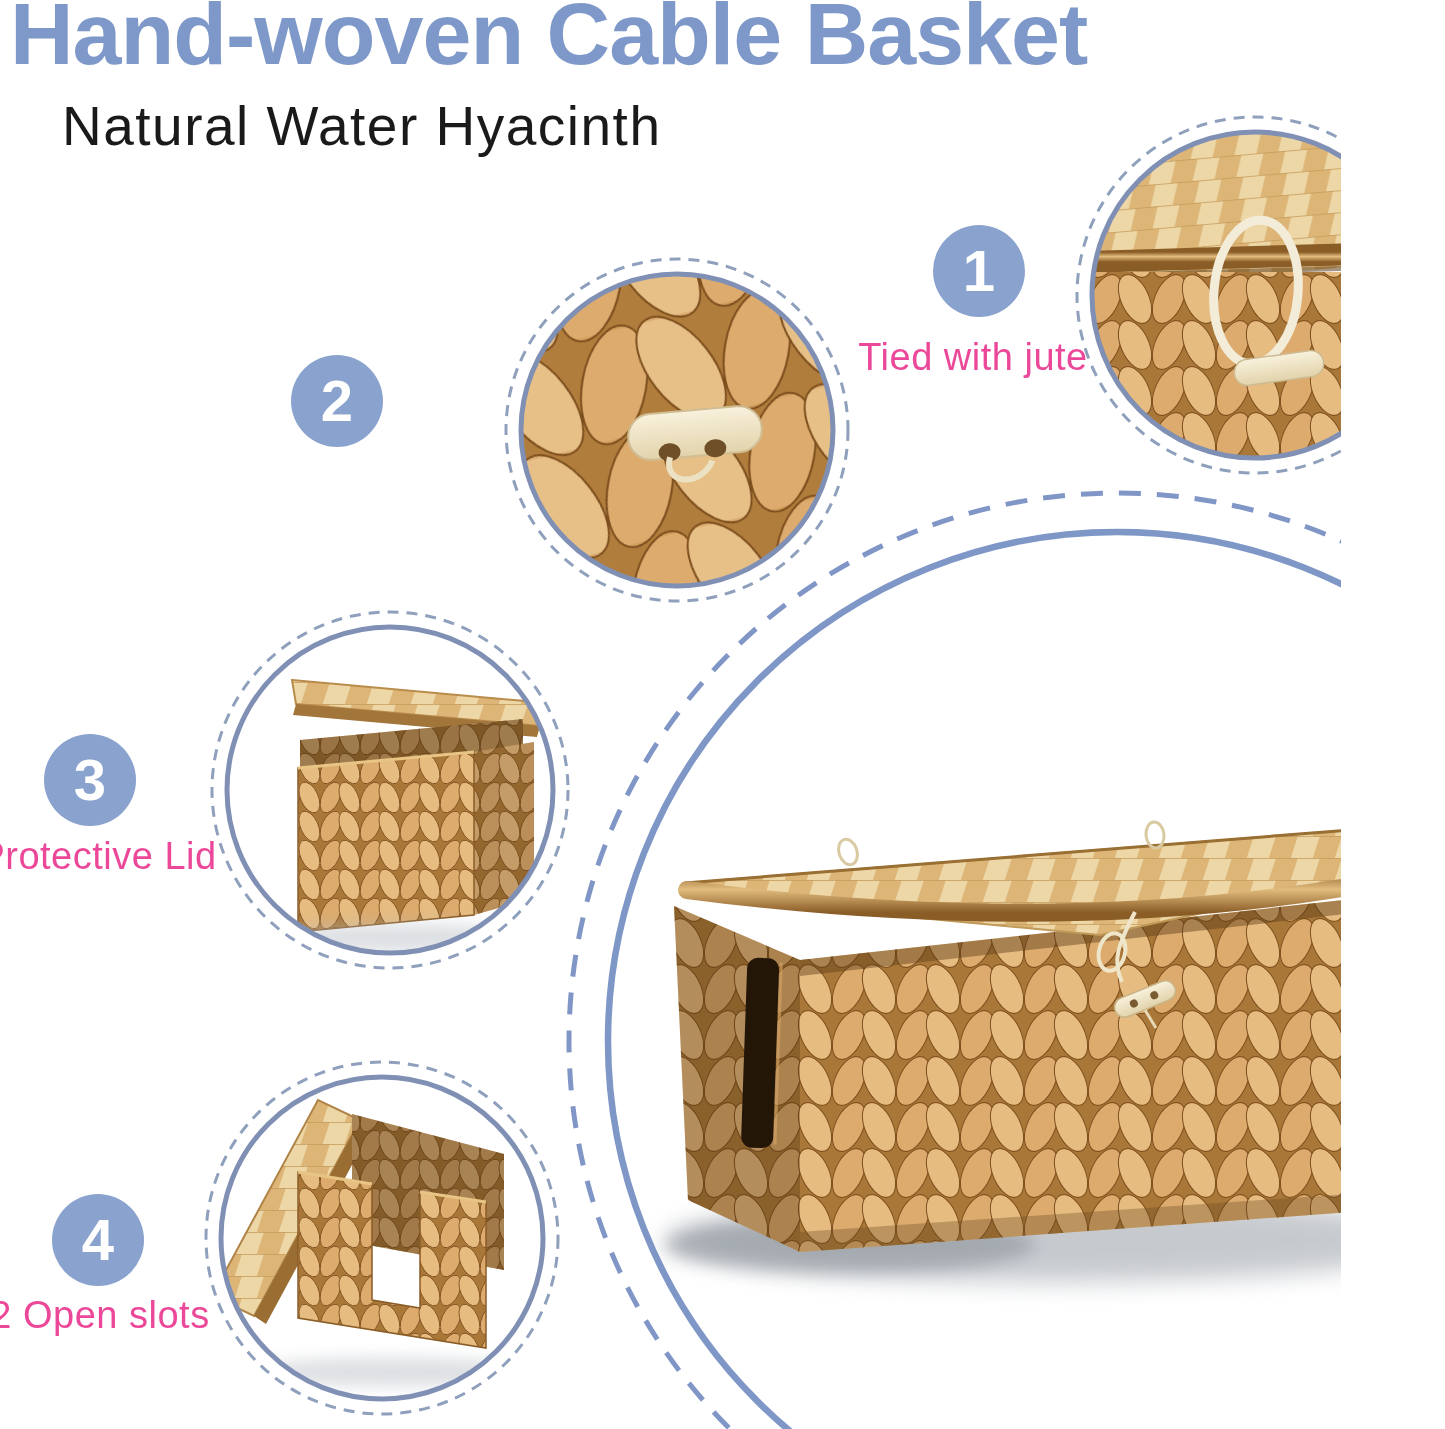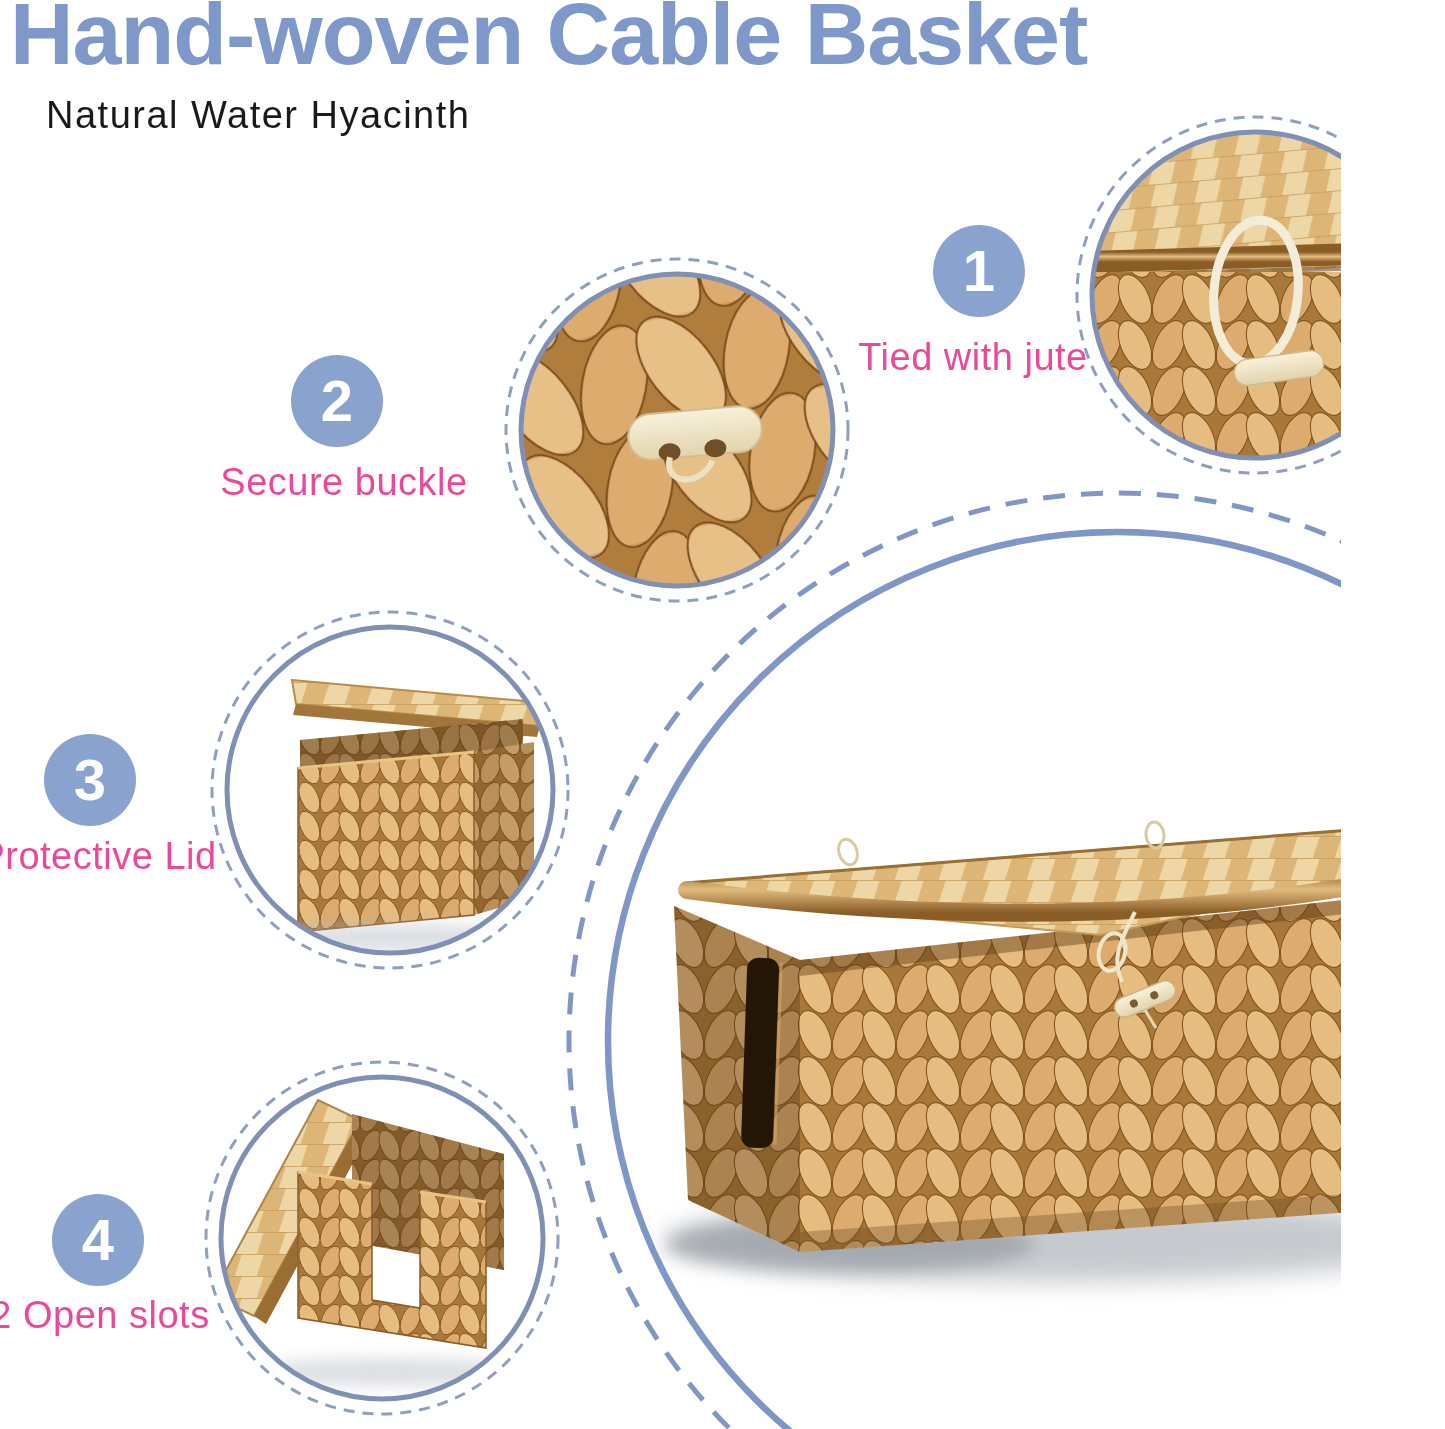--- a/index.html
+++ b/index.html
@@ -2,21 +2,21 @@
 <html><head>
 <meta charset="utf-8">
 <style>
   html,body{margin:0;padding:0;background:#ffffff;}
   #canvas{position:relative;width:1341px;height:1429px;background:#ffffff;overflow:hidden;
           font-family:"Liberation Sans","DejaVu Sans",sans-serif;}
   .abs{position:absolute;}
   #scene{position:absolute;left:0;top:0;width:1445px;height:1429px;}
   .title{left:10px;top:-10px;font-size:88px;font-weight:bold;letter-spacing:-1px;
          color:#7E99C9;white-space:nowrap;line-height:1.0;}
-  .subtitle{left:46px;top:94px;font-size:38px;font-weight:normal;letter-spacing:1.5px;
+  .subtitle{left:62px;top:94px;font-size:55px;font-weight:normal;letter-spacing:1.5px;
             color:#1a1a1a;white-space:nowrap;}
   .badge{width:92px;height:92px;border-radius:50%;background:#8AA2CE;color:#ffffff;
          display:flex;align-items:center;justify-content:center;
          font-size:58px;font-weight:bold;line-height:1;}
   .flabel{font-size:38px;color:#ec4899;letter-spacing:0.5px;white-space:nowrap;
           transform:translateX(-50%);}
 </style>
 </head>
 <body>
 
@@ -212,21 +212,20 @@
   <div class="abs subtitle">Natural Water Hyacinth</div>
 
   <div class="abs badge" style="left:933px;top:225px;">
     <span>1</span>
   </div>
   <div class="abs flabel" style="left:973px;top:336px;">Tied with jute</div>
 
   <div class="abs badge" style="left:291px;top:355px;">
     <span>2</span>
   </div>
-  <div class="abs flabel" style="left:344px;top:461px;">Secure buckle</div>
 
   <div class="abs badge" style="left:44px;top:734px;">
     <span>3</span>
   </div>
   <div class="abs flabel" style="left:98px;top:835px;">Protective Lid</div>
 
   <div class="abs badge" style="left:52px;top:1194px;">
     <span>4</span>
   </div>
   <div class="abs flabel" style="left:100px;top:1294px;">2 Open slots</div>

